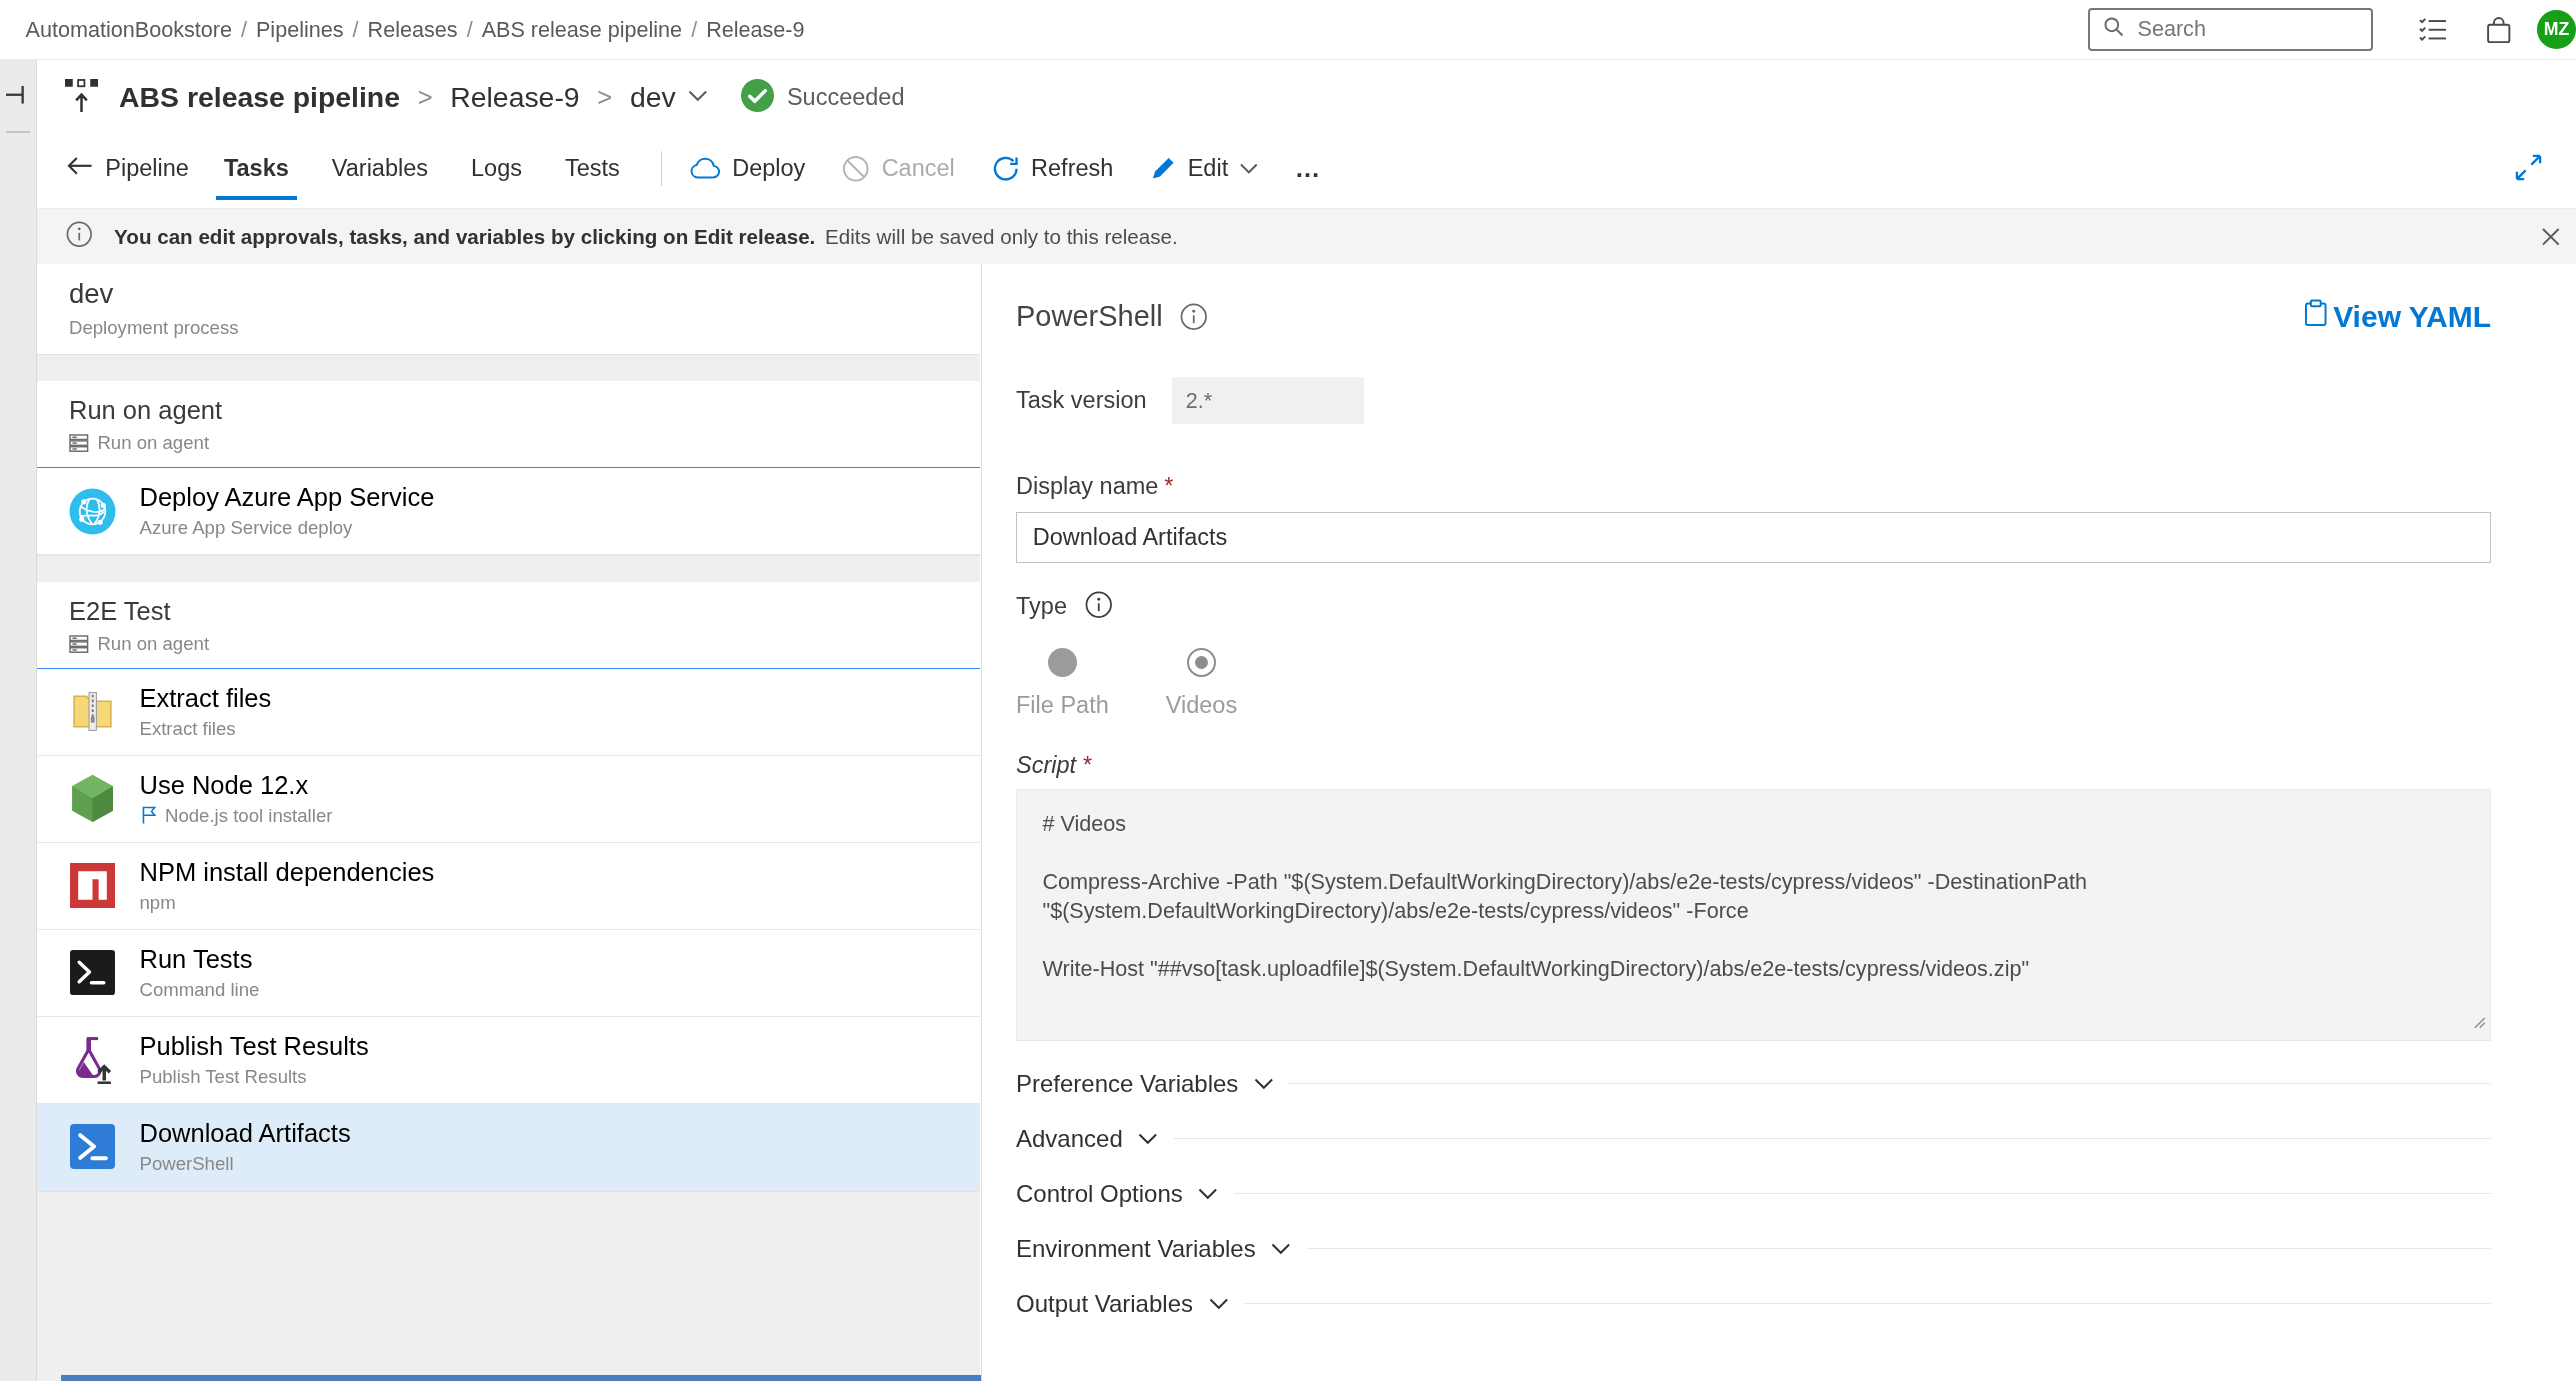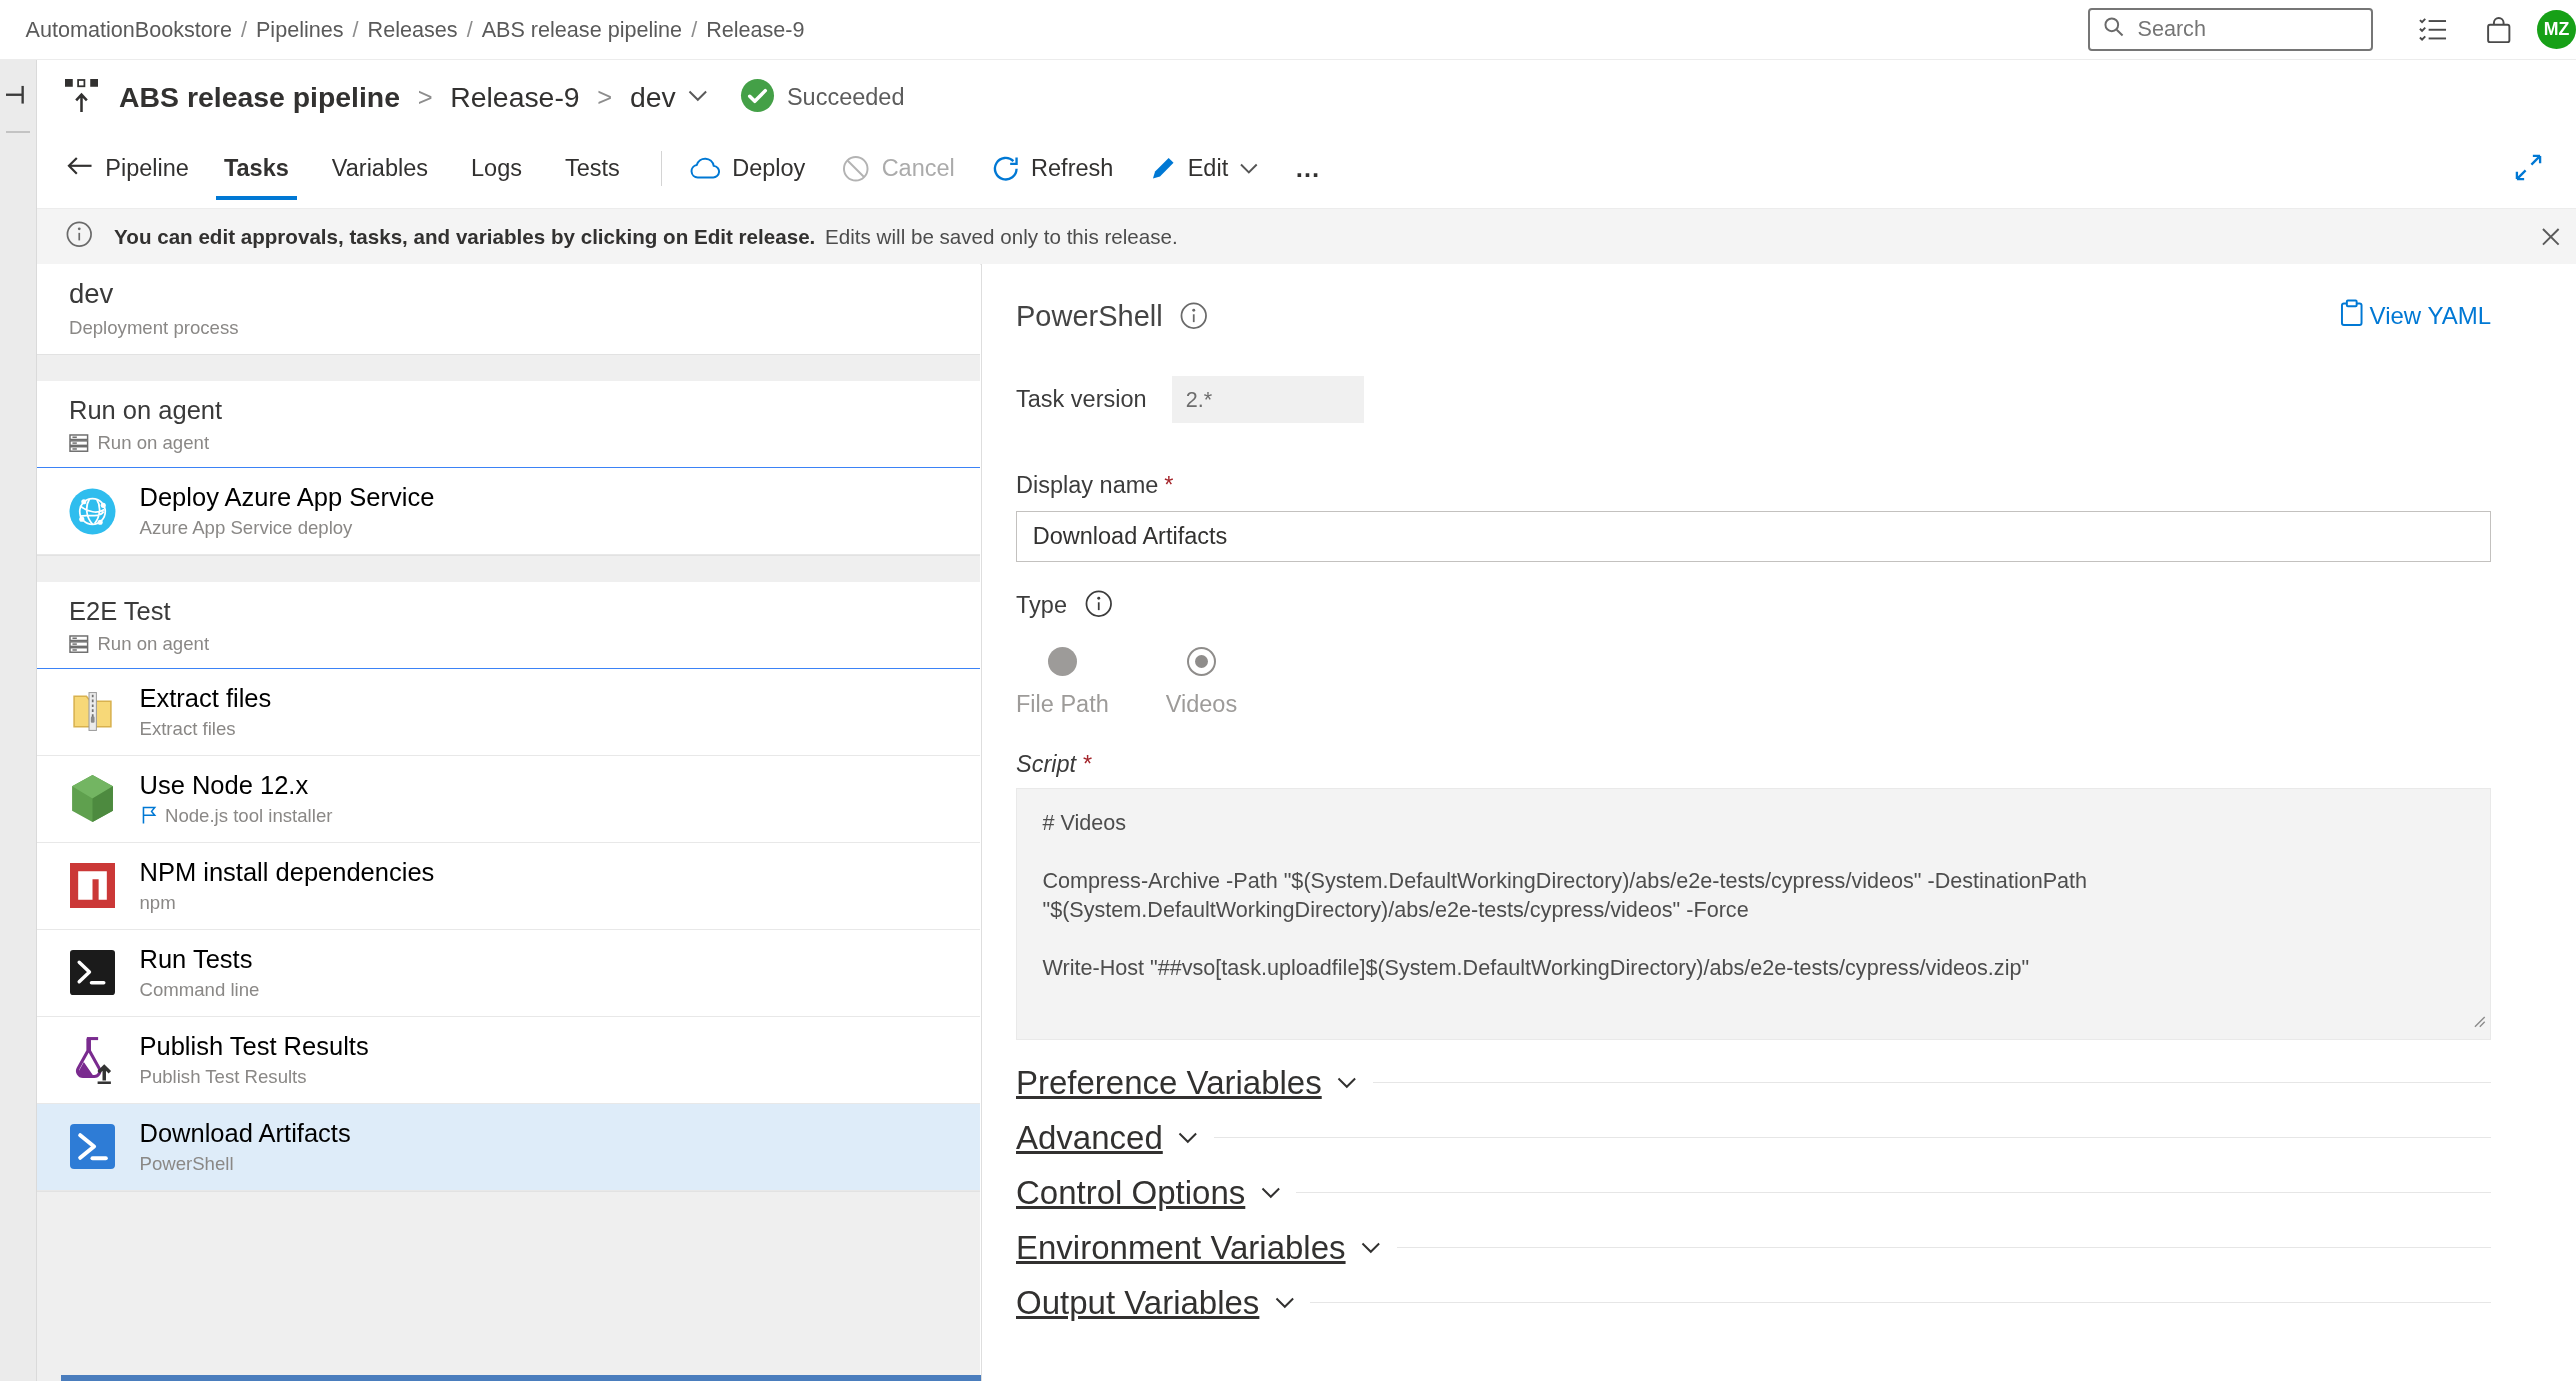--- a/index.html
+++ b/index.html
@@ -62,39 +62,39 @@
   .tcol{display:flex;flex-direction:column;}
   .task-name{font-size:25.5px;color:#000000;}
   .task-type{font-size:18.6px;color:#8a8886;margin-top:4.9px;display:flex;align-items:center;gap:7.8px;}
   .hscroll{position:absolute;bottom:0;left:61px;width:1191px;height:6.9px;background:#4a7dbd;}
 
   
   .rightpane{position:absolute;top:264px;left:981px;right:0;bottom:0;background:#fff;border-left:1px solid #dedede;padding:0 85px 0 34px;box-sizing:border-box;overflow:hidden;}
   .dtitle-row{margin-top:35px;display:flex;align-items:center;}
   .dtitle{font-size:29px;color:#444;}
   .dtitle-info{margin-left:17.7px;display:flex;cursor:pointer;}
-  .viewyaml{margin-left:auto;display:flex;align-items:center;gap:5px;color:#0078d4;font-size:24px;cursor:pointer;}
+  .viewyaml{margin-left:auto;display:flex;align-items:center;gap:5px;color:#0078d4;font-size:30px;cursor:pointer;font-weight:bold;}
   .tv-row{margin-top:43px;display:flex;align-items:center;gap:25.5px;}
   .f-label{font-size:23.5px;color:#3c3c3c;}
   .req{color:#a4262c;margin-left:5.9px;}
   .tv-field{width:178px;height:47px;background:#f0f0f0;color:#6d6d6d;font-size:21.6px;display:flex;align-items:center;padding-left:13.7px;}
   .dn-label{margin-top:49px;}
   .dn-input{margin-top:11.8px;height:49px;border:1px solid #c3c1bf;display:flex;align-items:center;padding-left:15.7px;font-size:23.5px;color:#323130;background:#fff;cursor:text;}
   .type-row{margin-top:27.5px;display:flex;align-items:center;gap:17.7px;}
   .radio-row{margin-top:25.5px;display:flex;align-items:center;gap:57px;}
   .radio-opt{display:flex;align-items:center;gap:14.7px;font-size:23.5px;color:#9d9b99;cursor:default;flex-direction:column;}
   .radio-disc{width:29px;height:29px;border-radius:50%;background:#9d9b99;}
   .radio-ring{width:25.5px;height:25.5px;border-radius:50%;border:2px solid #8f8d8b;background:#fff;display:flex;align-items:center;justify-content:center;}
   .radio-dot{width:13.7px;height:13.7px;border-radius:50%;background:#8f8d8b;}
   .script-label{margin-top:33px;font-style:italic;}
   .script-box{margin-top:9.8px;height:252px;background:#f3f3f3;border:1px solid #e9e9e9;box-sizing:border-box;padding:19.6px 25.5px;font-size:21.6px;line-height:29px;color:#4d4d4d;white-space:pre-wrap;position:relative;cursor:text;overflow:hidden;}
   .resize-handle{position:absolute;right:3.9px;bottom:3.9px;cursor:nwse-resize;}
   .sections{margin-top:15.7px;}
   .section-row{height:55px;display:flex;align-items:center;gap:15.7px;cursor:pointer;}
-  .sec-label{font-size:33px;color:#323130;white-space:nowrap;text-decoration:underline;}
+  .sec-label{font-size:24px;color:#323130;white-space:nowrap;}
   .sec-line{flex:1;height:1px;background:#e6e6e6;}
 </style>
 </head>
 <body>
 
 <div class="topbar">
   <div class="breadcrumb" id="breadcrumb">
       <span class="bc-item">AutomationBookstore</span>
       <span class="bc-sep">/</span>
       <span class="bc-item">Pipelines</span>

